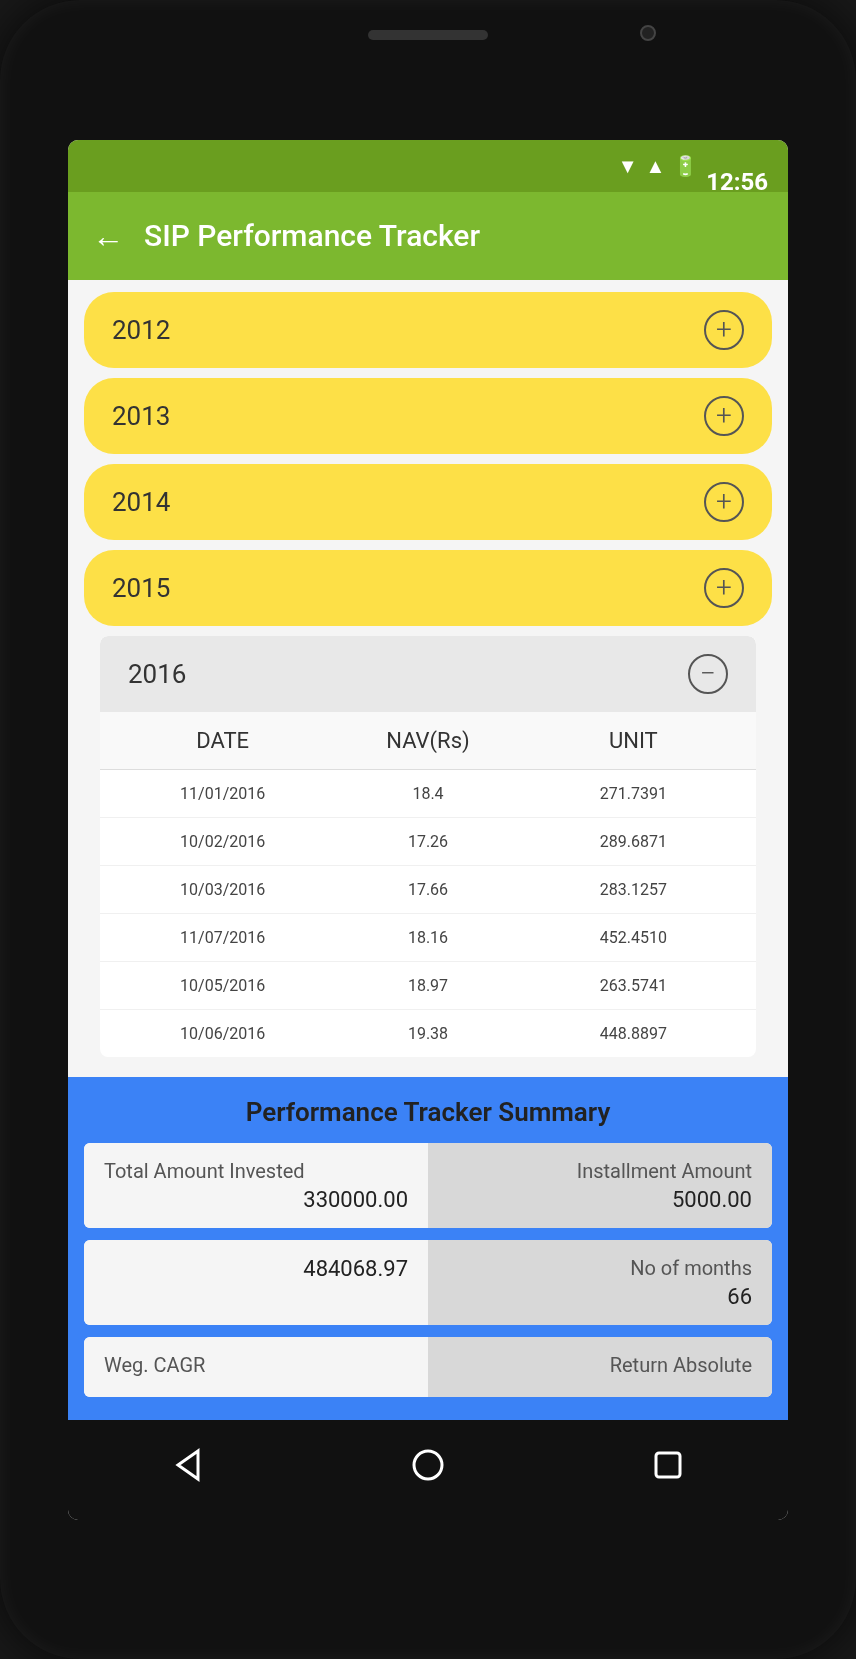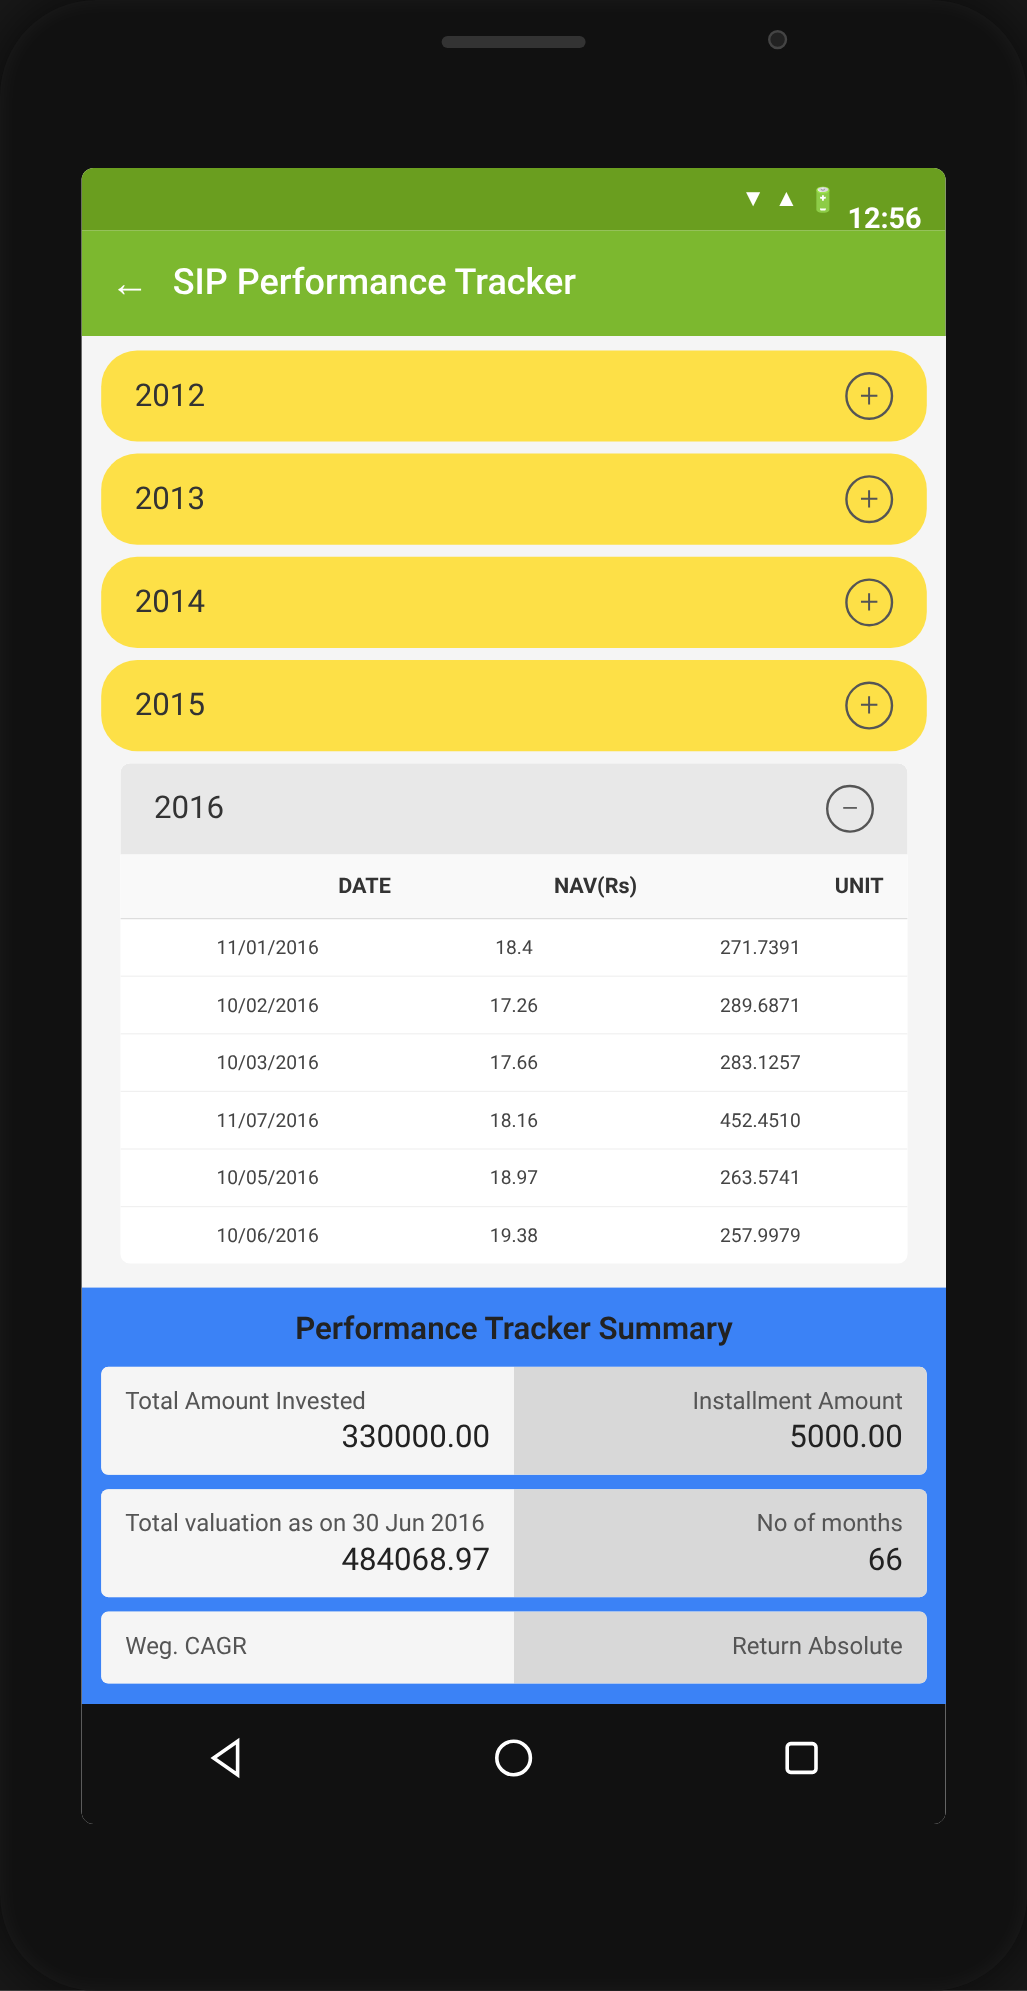--- a/index.html
+++ b/index.html
@@ -154,24 +154,24 @@
 
     .table-header {
       display: grid;
       grid-template-columns: 1fr 1fr 1fr;
       padding: 16px 20px;
       background: #f9f9f9;
       border-bottom: 1px solid #ddd;
     }
 
     .table-header-cell {
-      font-size: 18px;
+      font-size: 22px;
       color: #333;
-      font-weight: 700;
-      text-align: right;
+      font-weight: 400;
+      text-align: center;
     }
 
     .table-row {
       display: grid;
       grid-template-columns: 1fr 1fr 1fr;
       padding: 14px 20px;
       border-bottom: 1px solid #f0f0f0;
     }
 
     .table-row:last-child {
@@ -220,21 +220,21 @@
       text-align: right;
     }
 
     .summary-label {
       font-size: 20px;
       color: #555;
       margin-bottom: 4px;
     }
 
     .summary-value {
-      font-size: 26px;
+      font-size: 22px;
       color: #222;
       font-weight: 400;
       text-align: right;
     }
 
     .summary-left .summary-value {
       text-align: right;
     }
 
     
@@ -357,21 +357,21 @@
             <div class="table-cell">452.4510</div>
           </div>
           <div class="table-row">
             <div class="table-cell">10/05/2016</div>
             <div class="table-cell">18.97</div>
             <div class="table-cell">263.5741</div>
           </div>
           <div class="table-row">
             <div class="table-cell">10/06/2016</div>
             <div class="table-cell">19.38</div>
-            <div class="table-cell">257.9979</div>
+            <div class="table-cell">448.8897</div>
           </div>
         </div>
 
       </div>
 
       <div class="summary-section">
         <div class="summary-title">Performance Tracker Summary</div>
 
         <div class="summary-card">
           <div class="summary-left">
@@ -379,21 +379,20 @@
             <div class="summary-value">330000.00</div>
           </div>
           <div class="summary-right">
             <div class="summary-label">Installment Amount</div>
             <div class="summary-value">5000.00</div>
           </div>
         </div>
 
         <div class="summary-card">
           <div class="summary-left">
-            <div class="summary-label">Total valuation as on 30 Jun 2016</div>
             <div class="summary-value">484068.97</div>
           </div>
           <div class="summary-right">
             <div class="summary-label">No of months</div>
             <div class="summary-value">66</div>
           </div>
         </div>
 
         <div class="summary-card">
           <div class="summary-left">

